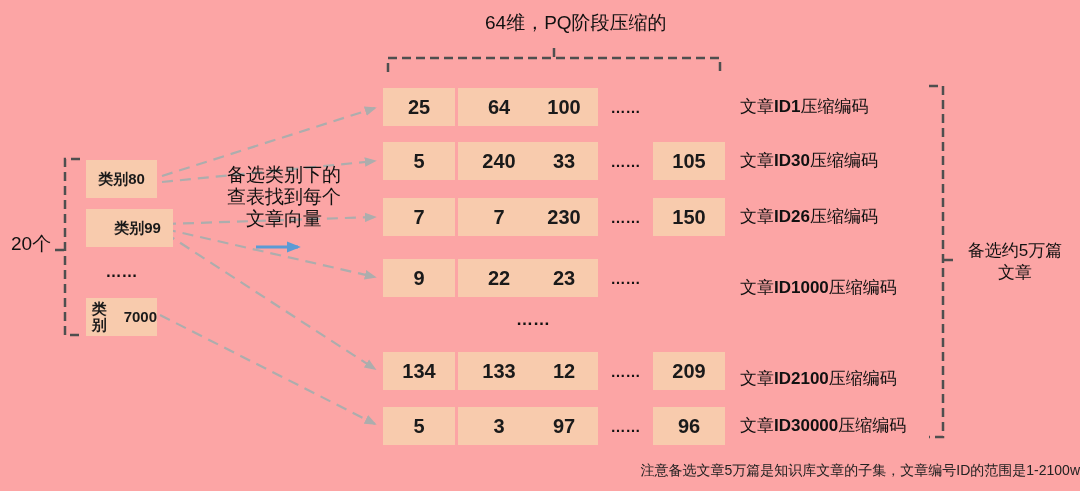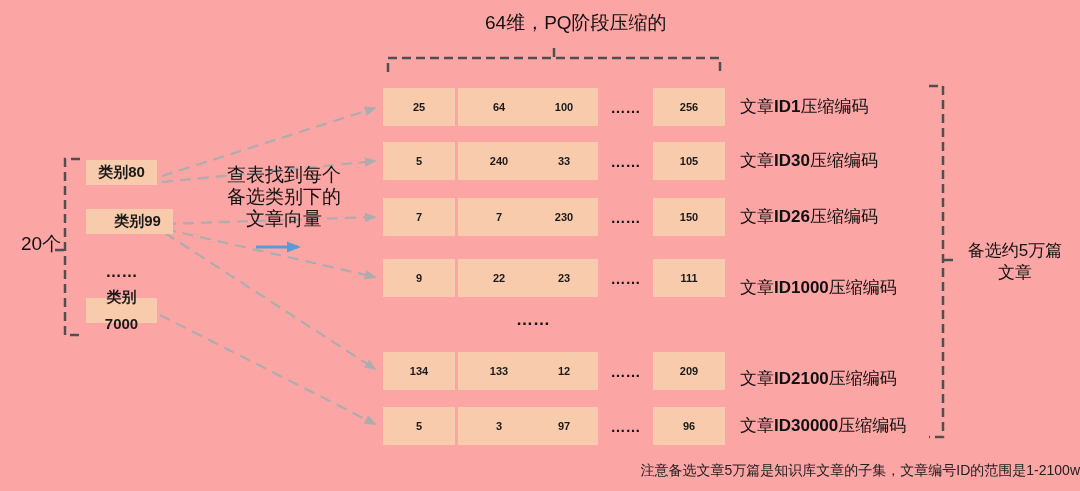--- a/index.html
+++ b/index.html
@@ -8,27 +8,27 @@
     font-family:"Liberation Sans","DejaVu Sans",sans-serif;color:#000;overflow:hidden;
   }
   .layer{position:absolute;left:0;top:0;width:1080px;height:491px;pointer-events:none;}
   .abs{position:absolute;}
   .title{font-size:19px;color:#111;white-space:nowrap;z-index:2;}
   .count-label{font-size:19px;color:#111;white-space:nowrap;z-index:2;}
   .obox{
     position:absolute;background:#F8CBAD;display:flex;align-items:center;justify-content:center;
     font-weight:700;font-size:15px;color:#1a1a1a;text-align:center;z-index:2;
   }
-  .cat-box{left:86px;width:71px;height:25px;}
-  .cat-two-line{flex-direction:column;line-height:16px;gap:11px;}
+  .cat-box{left:86px;width:71px;height:38px;}
+  .cat-two-line{flex-direction:row;line-height:16px;gap:11px;}
   .ellipsis{font-weight:700;color:#111;display:flex;align-items:center;justify-content:center;z-index:2;}
   .instruction{font-size:19px;line-height:22px;text-align:center;color:#111;z-index:2;}
   .instruction span{display:block;}
   .mrow{position:absolute;left:383px;width:344px;height:38px;z-index:2;}
-  .mrow .cell{position:absolute;top:0;height:38px;background:#F8CBAD;display:flex;align-items:center;justify-content:center;font-weight:700;font-size:11px;color:#1a1a1a;}
+  .mrow .cell{position:absolute;top:0;height:38px;background:#F8CBAD;display:flex;align-items:center;justify-content:center;font-weight:700;font-size:20px;color:#1a1a1a;}
   .c1{left:0;width:72px;}
   .c2{left:75px;width:82px;}
   .c3{left:147px;width:68px;}
   .cdots{position:absolute;left:215px;width:55px;height:38px;font-size:15px;}
   .c4{left:270px;width:72px;}
   .row-label{position:absolute;left:740px;height:22px;line-height:22px;font-size:17px;color:#111;white-space:nowrap;z-index:2;}
   .row-label .idpart{font-weight:700;margin-top:44px;}
   .right-label{position:absolute;left:956px;top:240px;width:118px;text-align:center;font-size:17px;line-height:22px;color:#111;z-index:2;}
   .right-label span{display:block;}
   .note{position:absolute;left:180px;top:462px;width:900px;text-align:right;font-size:14px;color:#222;z-index:2;}
@@ -71,42 +71,41 @@
       <line x1="165" y1="233" x2="375" y2="369" marker-end="url(#mg)"></line>
       <line x1="160" y1="315" x2="375" y2="424" marker-end="url(#mg)"></line>
     </g>
     <path d="M158 228 L171 223 L171 233 Z" fill="#ADADAD"></path>
 
     <line x1="256" y1="247" x2="298" y2="247" stroke="#5B9BD5" stroke-width="3" marker-end="url(#mb)"></line>
   </svg>
 
   <div class="abs title" style="left:485px;top:10px;">64维，PQ阶段压缩的</div>
 
-  <div class="abs count-label" style="left:21px;top:231px;">20个</div>
+  <div class="abs count-label" style="left:11px;top:231px;">20个</div>
 
   <div class="obox cat-box" style="top:160px;">类别80</div>
   <div class="obox cat-box" style="top:209px;padding-left:16px;">类别99</div>
   <div class="abs ellipsis" style="left:86px;top:258px;width:71px;height:28px;font-size:16px;">……</div>
   <div class="obox cat-box cat-two-line" style="top:298px;">
     <span>类别</span>
     <span>7000</span>
   </div>
 
   <div class="abs instruction" style="left:205px;top:164px;width:158px;">
+    <span>备选类别下的</span>
     <span>查表找到每个</span>
-    <span>备选类别下的</span>
     <span>文章向量</span>
   </div>
 
   <div class="mrow" style="top:88px;">
     <div class="cell c1">25</div>
     <div class="cell c2">64</div>
     <div class="cell c3">100</div>
     <div class="ellipsis cdots">……</div>
-    <div class="cell c4">256</div>
   </div>
   <div class="row-label" style="top:96px;">
     <span>文章</span><span class="idpart">ID1</span><span>压缩编码</span>
   </div>
 
   <div class="mrow" style="top:142px;">
     <div class="cell c1">5</div>
     <div class="cell c2">240</div>
     <div class="cell c3">33</div>
     <div class="ellipsis cdots">……</div>
@@ -125,21 +124,20 @@
   </div>
   <div class="row-label" style="top:206px;">
     <span>文章</span><span class="idpart">ID26</span><span>压缩编码</span>
   </div>
 
   <div class="mrow" style="top:259px;">
     <div class="cell c1">9</div>
     <div class="cell c2">22</div>
     <div class="cell c3">23</div>
     <div class="ellipsis cdots">……</div>
-    <div class="cell c4">111</div>
   </div>
   <div class="row-label" style="top:277px;">
     <span>文章</span><span class="idpart">ID1000</span><span>压缩编码</span>
   </div>
 
   <div class="abs ellipsis" style="left:453px;top:308px;width:160px;height:24px;font-size:17px;">……</div>
 
   <div class="mrow" style="top:352px;padding-left:41px;">
     <div class="cell c1">134</div>
     <div class="cell c2">133</div>

